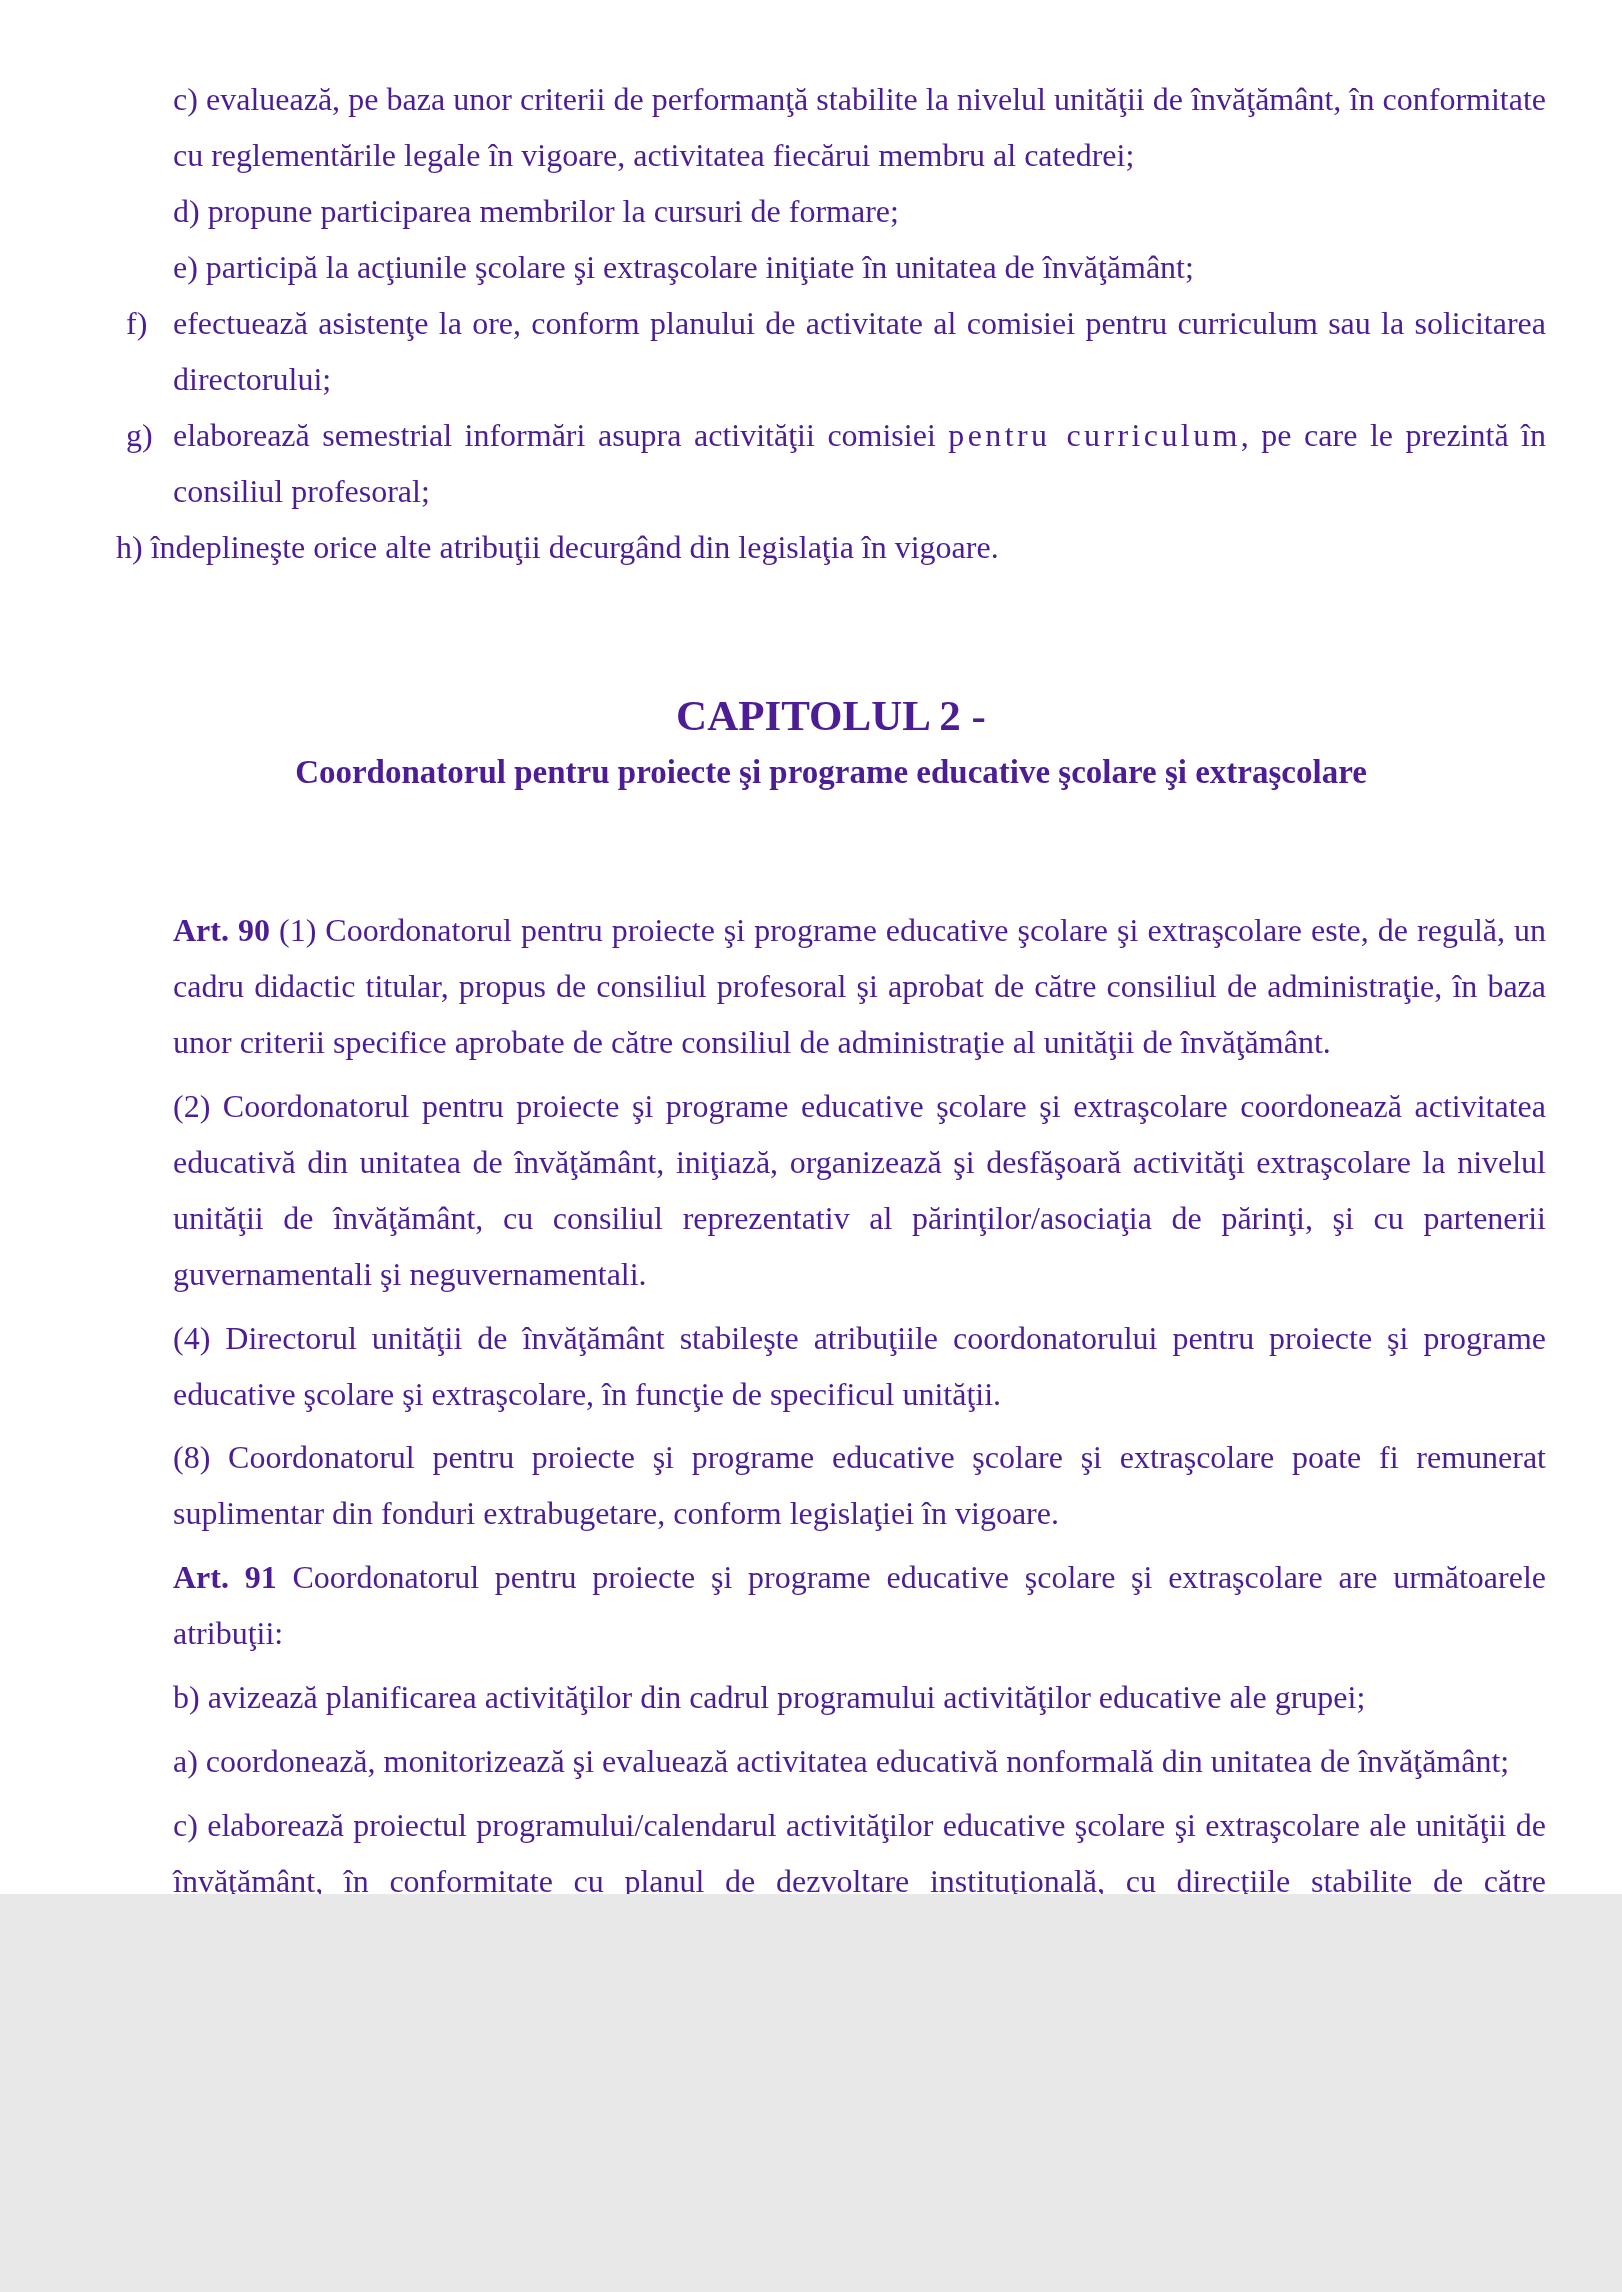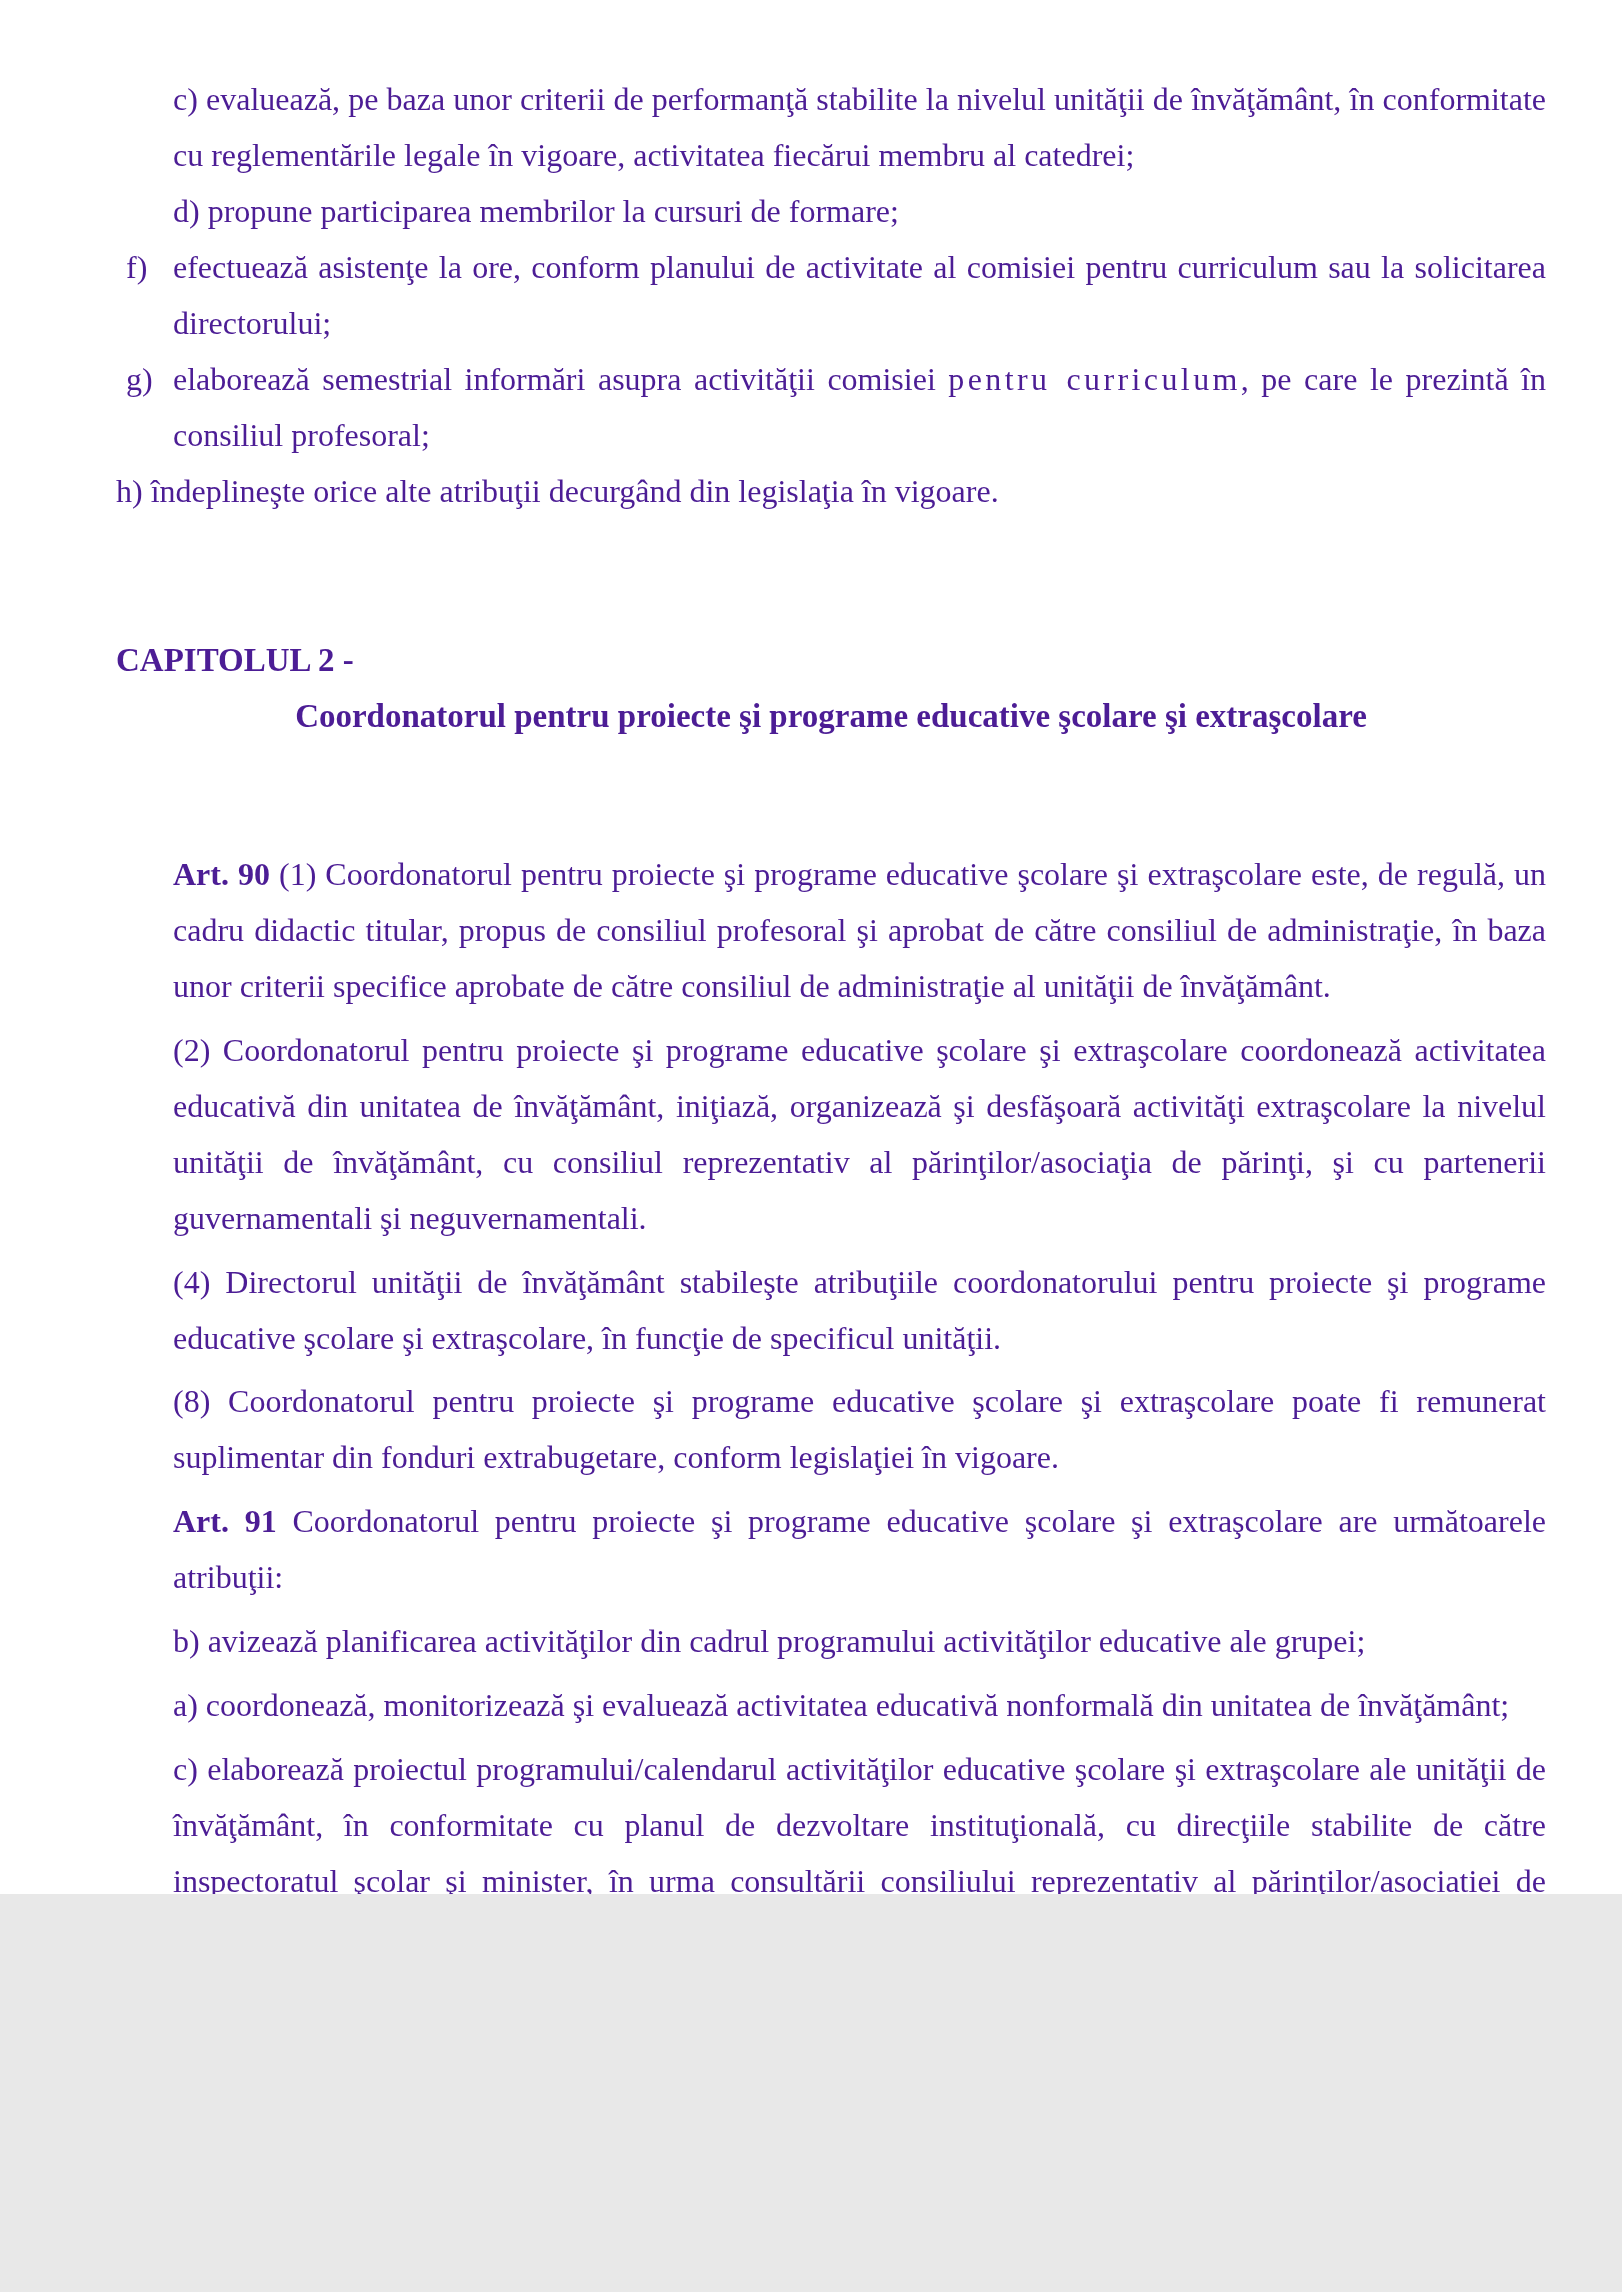--- a/index.html
+++ b/index.html
@@ -28,21 +28,22 @@
   }
   .hang .marker {
     display: inline-block;
     width: 47px;
     text-indent: 0;
   }
   .spaced { letter-spacing: 3.4px; }
   .art-label { font-weight: bold; }
   .chapter-title {
     margin: 113px 0 0 0;
-    font-size: 33px;
+    text-align: center;
+    font-size: 43px;
     font-weight: bold;
     line-height: 56px;
   }
   .chapter-subtitle {
     margin: 0;
     text-align: center;
     font-size: 33px;
     font-weight: bold;
     line-height: 56px;
   }
@@ -58,20 +59,21 @@
 </style>
 </head>
 <body>
 
 <div class="page">
   <div class="content">
 
     <section>
       <p class="para ml58 justify">c) evaluează, pe baza unor criterii de performanţă stabilite la nivelul unităţii de învăţământ, în conformitate cu reglementările legale în vigoare, activitatea fiecărui membru al catedrei;</p>
       <p class="para ml58 justify">d) propune participarea membrilor la cursuri de formare;</p>
+      <p class="para ml58 justify">e) participă la acţiunile şcolare şi extraşcolare iniţiate în unitatea de învăţământ;</p>
       <p class="para hang justify"><span class="marker">f)</span><span>efectuează asistenţe la ore, conform planului de activitate al comisiei pentru curriculum sau la solicitarea directorului;</span></p>
       <p class="para hang justify"><span class="marker">g)</span><span>elaborează semestrial informări asupra activităţii comisiei </span><span class="spaced">pentru curriculum</span><span>, pe care le prezintă în consiliul profesoral;</span></p>
       <p class="para justify">h) îndeplineşte orice alte atribuţii decurgând din legislaţia în vigoare.</p>
     </section>
 
     <h2 class="chapter-title">CAPITOLUL 2 -</h2>
     <h3 class="chapter-subtitle">Coordonatorul pentru proiecte şi programe educative şcolare şi extraşcolare</h3>
 
     <section class="art-section">
       <p class="para ml58 justify"><span class="art-label">Art. 90</span><span> (1) Coordonatorul pentru proiecte şi programe educative şcolare şi extraşcolare este, de regulă, un cadru didactic titular, propus de consiliul profesoral şi aprobat de către consiliul de administraţie, în baza unor criterii specifice aprobate de către consiliul de administraţie al unităţii de învăţământ.</span></p>

